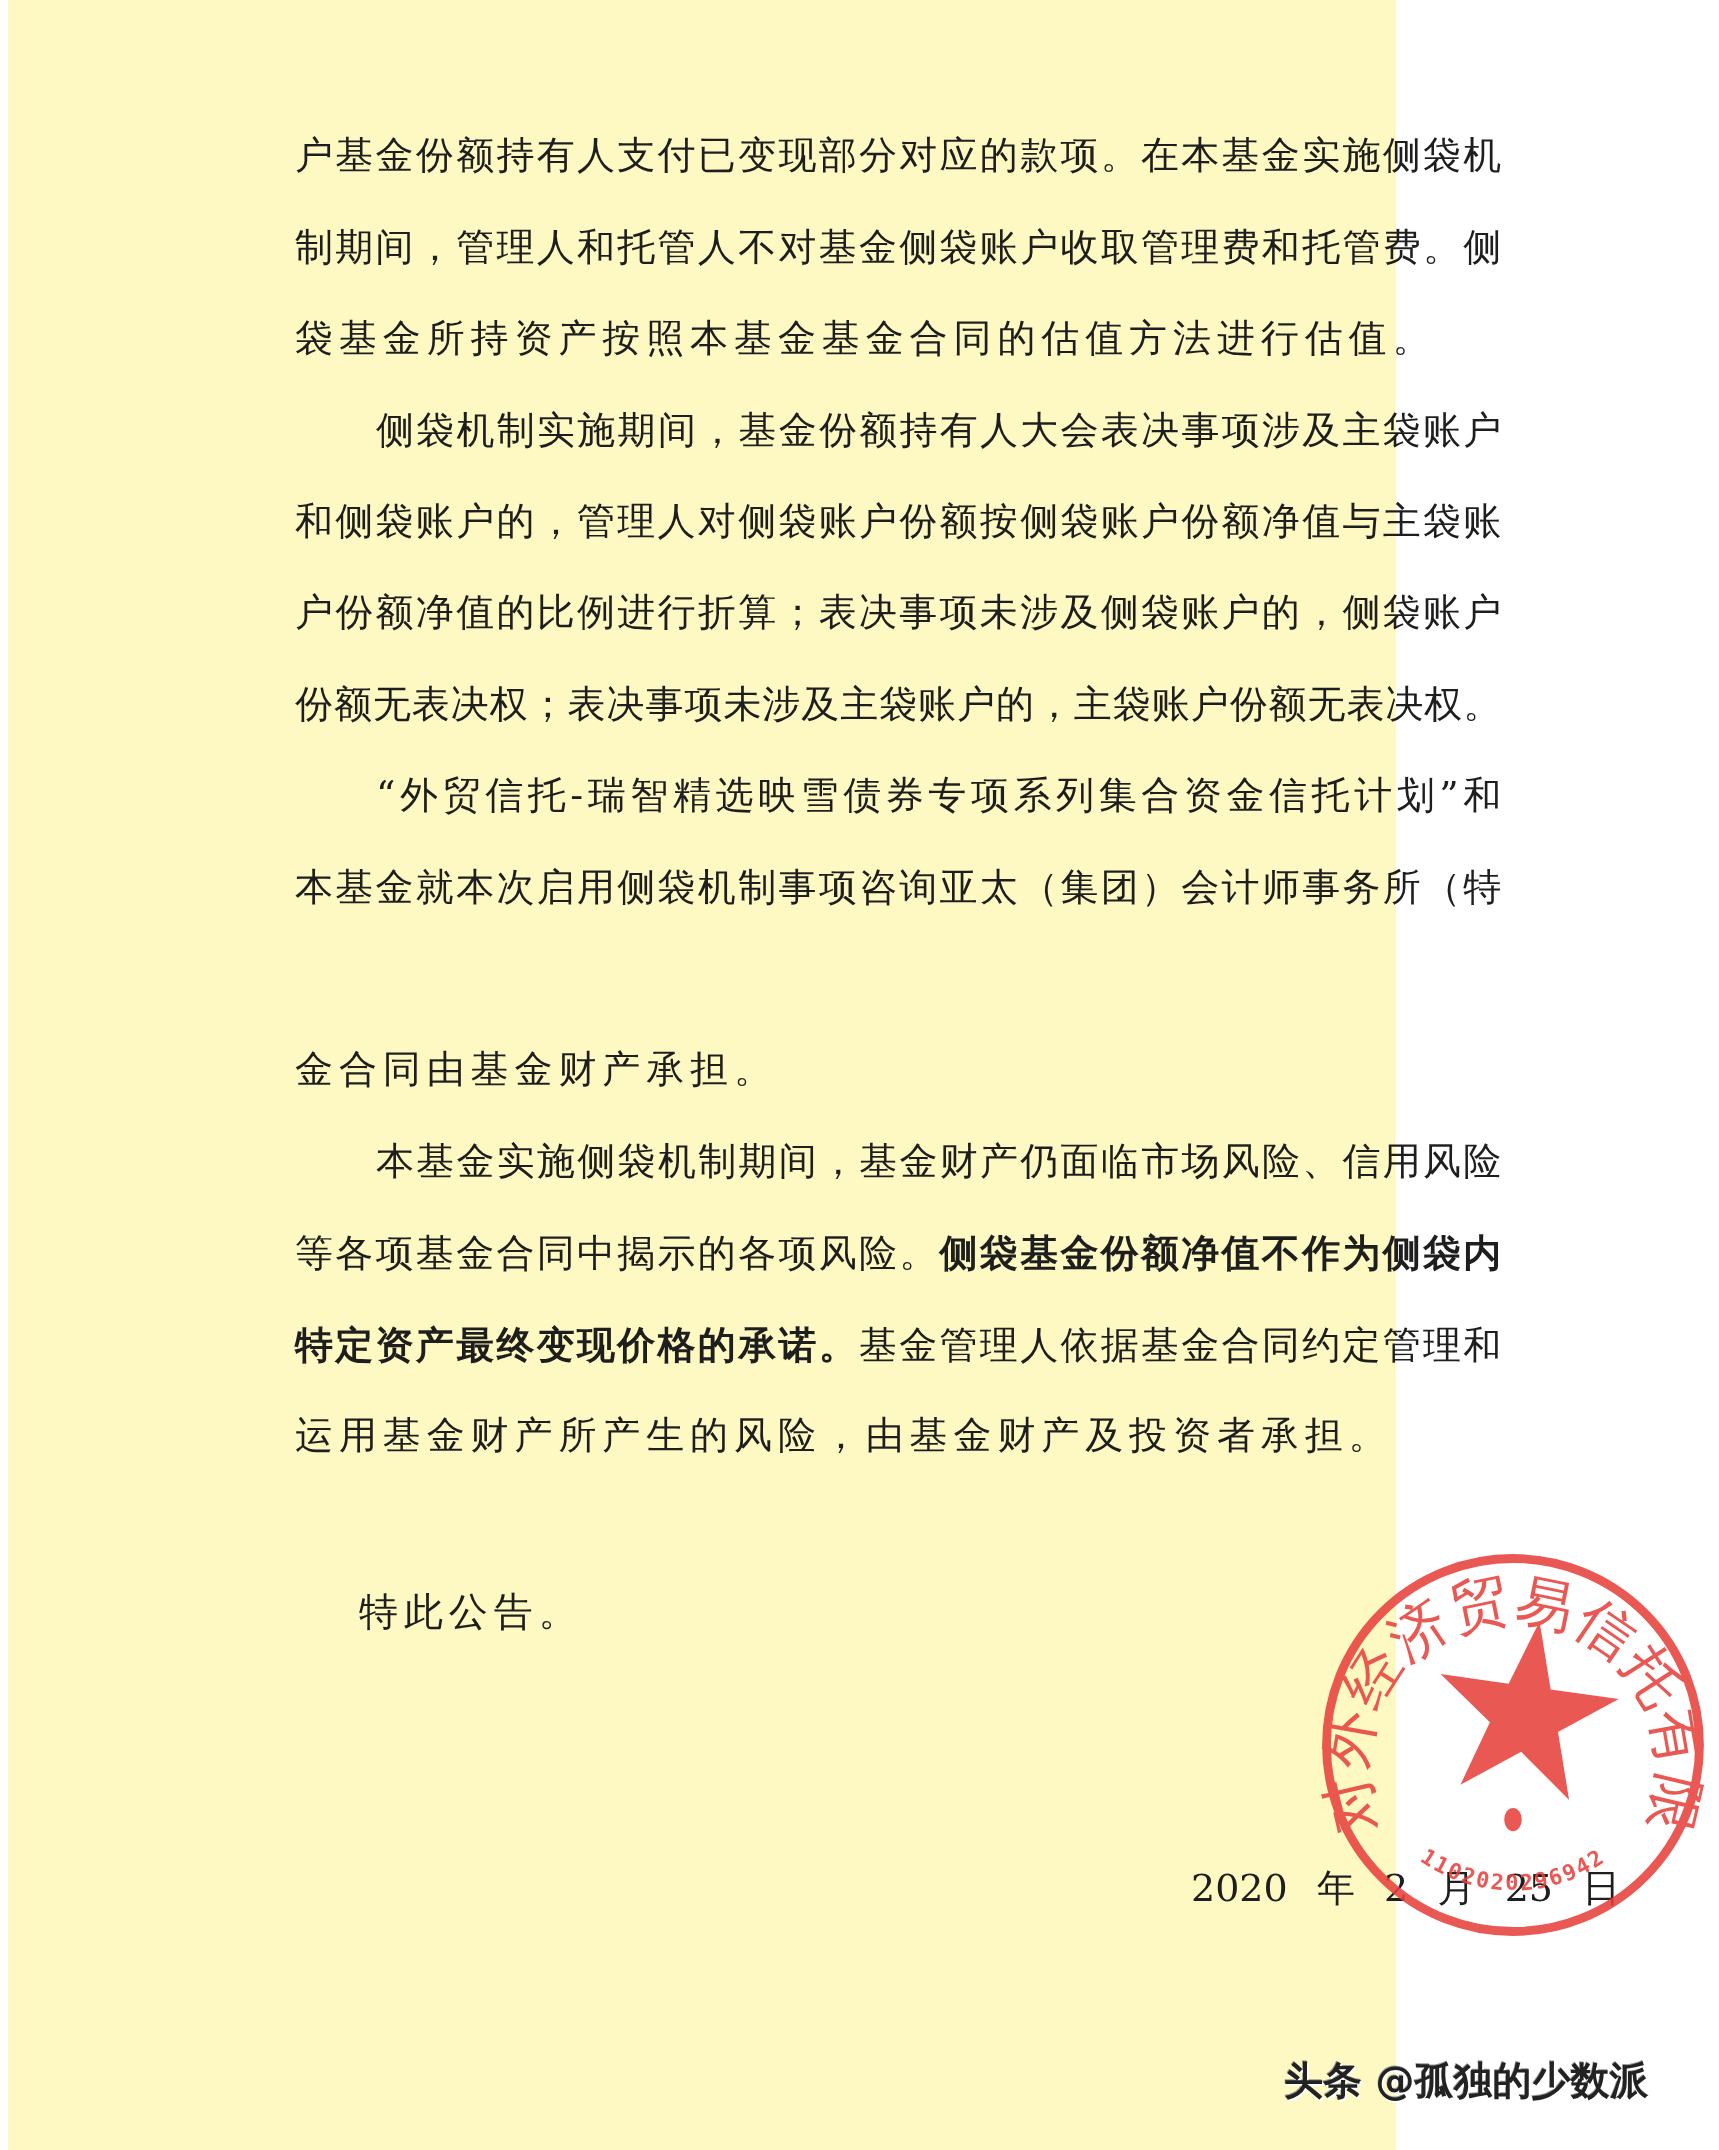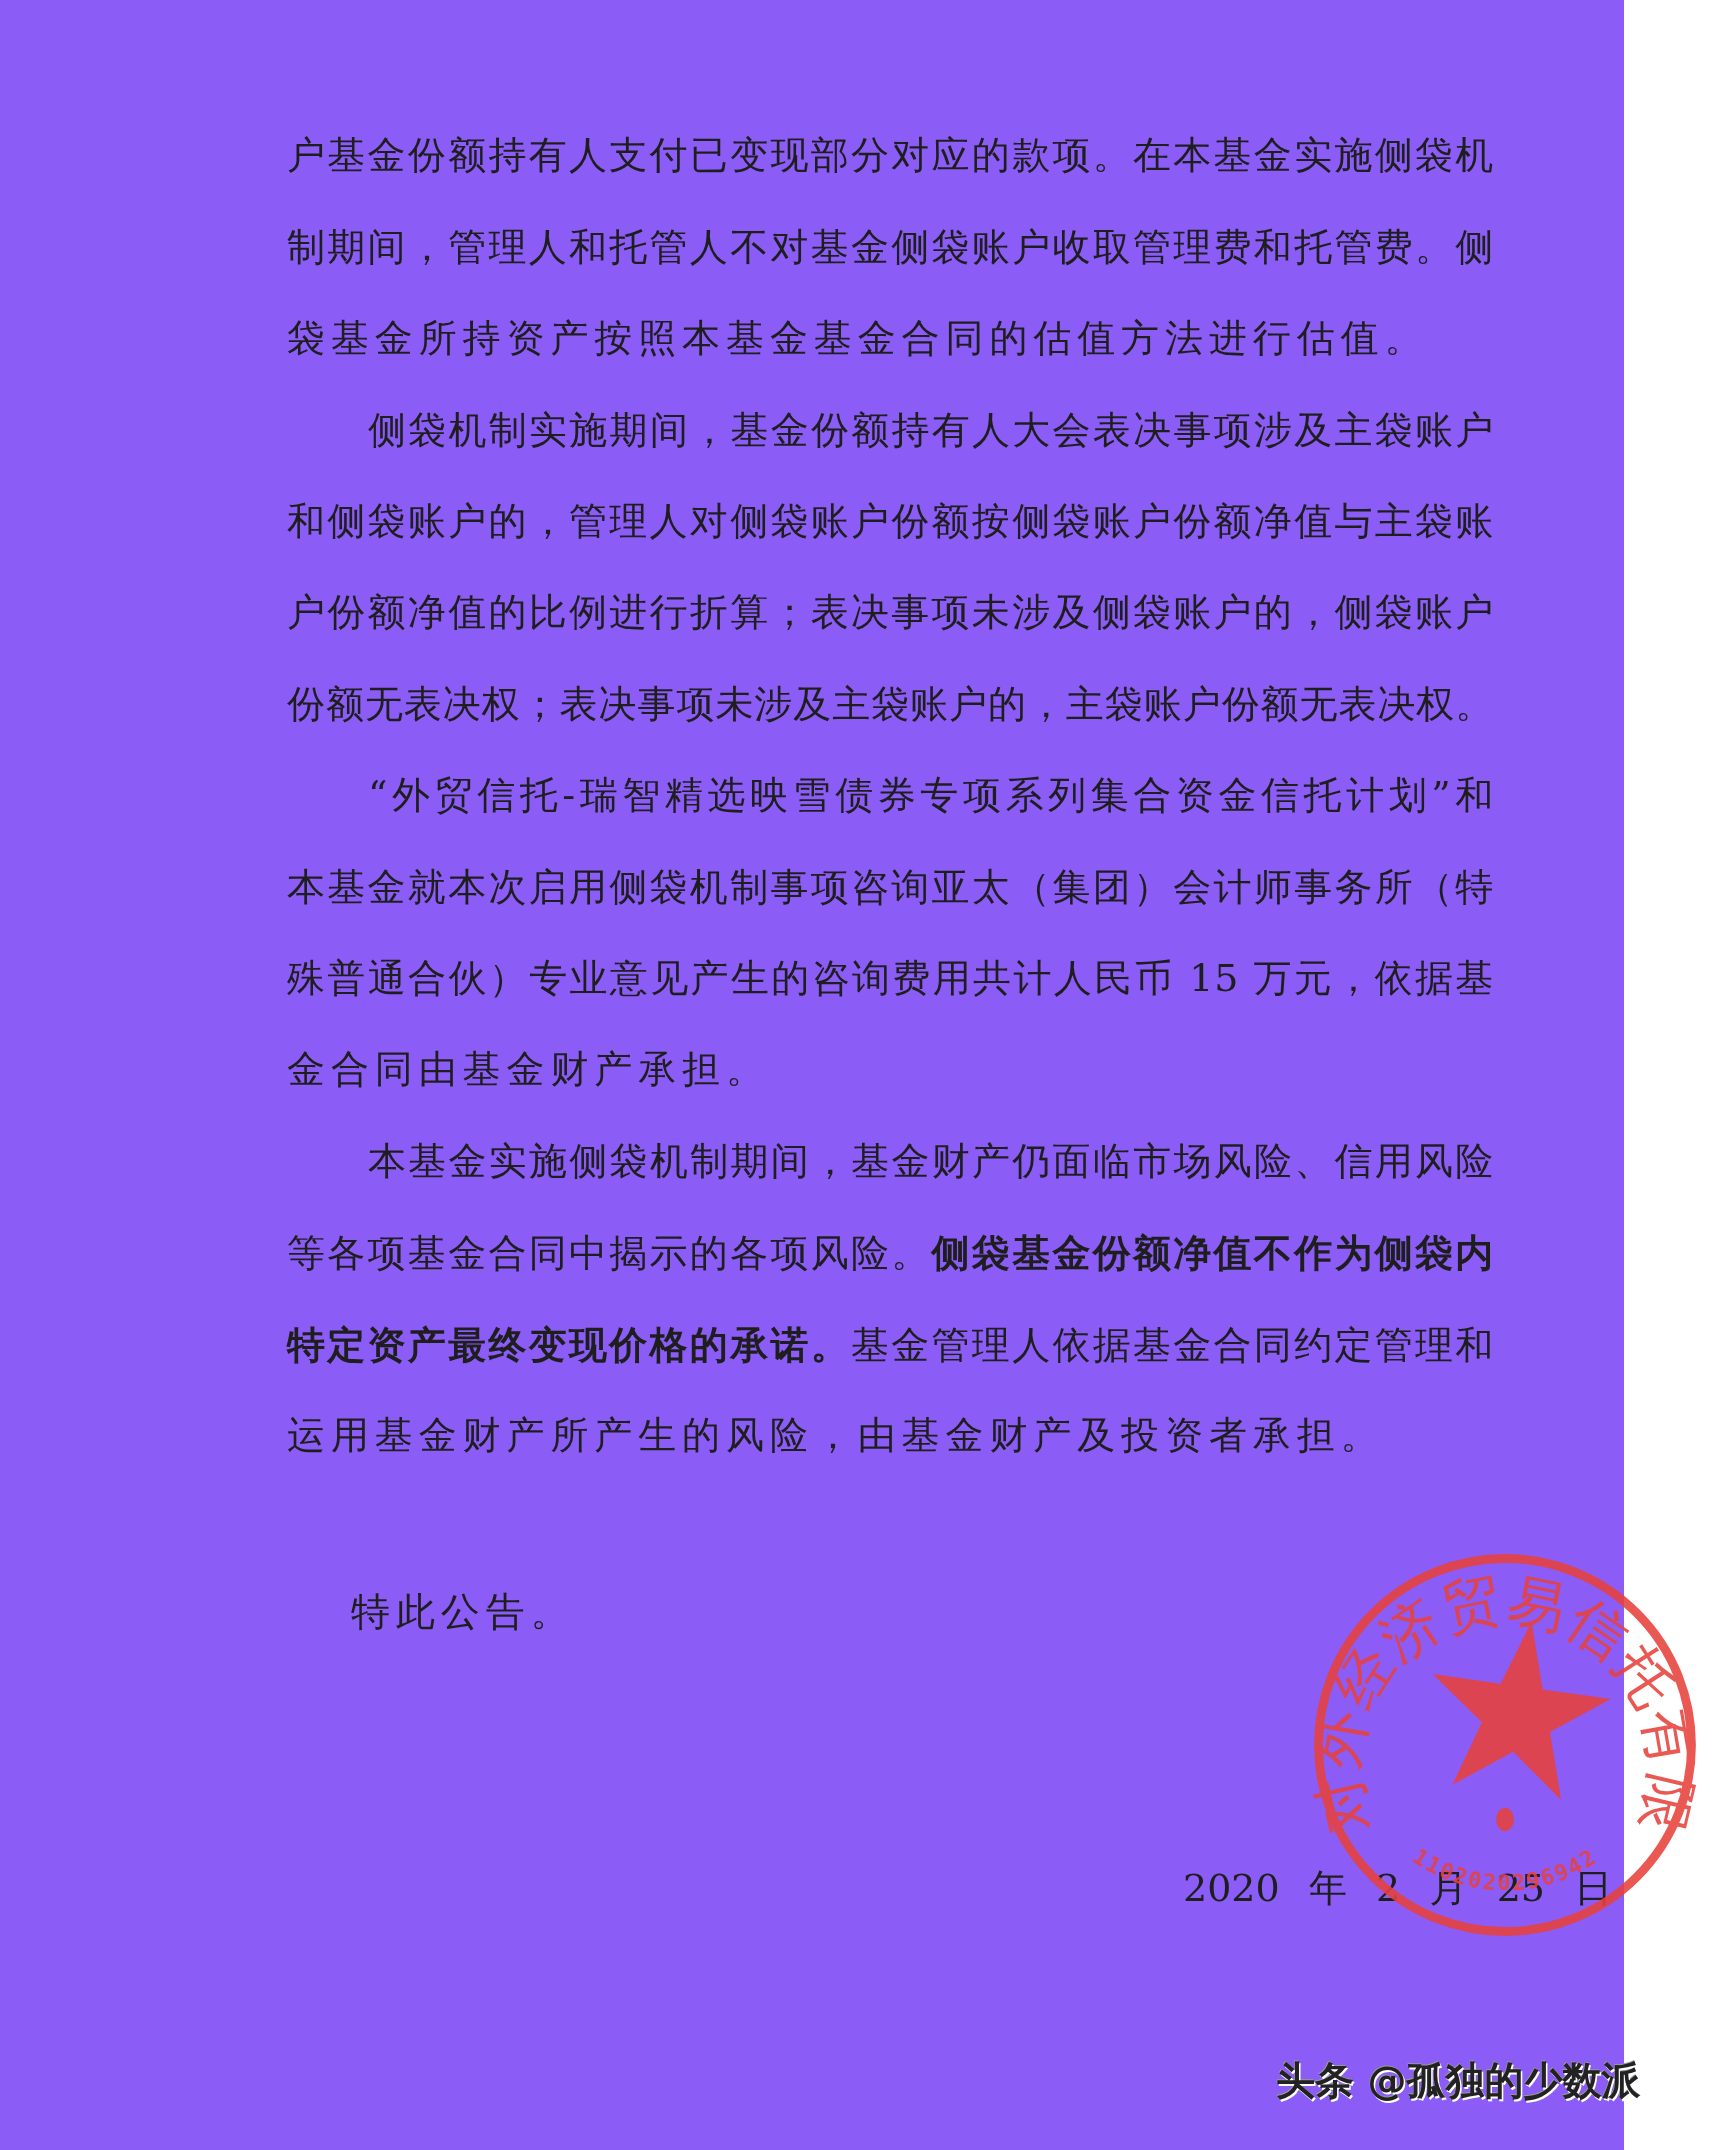--- a/index.html
+++ b/index.html
@@ -1,18 +1,18 @@
 <!DOCTYPE html>
 <html style="font-size:11.7px"><head>
 <meta charset="utf-8">
 <style>
   html, body { margin: 0; padding: 0; background: #ffffff; }
   body { width: 1720px; height: 2151px; position: relative; overflow: hidden;
          font-family: "DejaVu Serif", "Liberation Serif", serif; color: #1e1e1e; }
-  .page { position: absolute; left: 0; top: 0; width: 1624px; height: 2151px; background: #8b5cf6; }
+  .page { position: absolute; left: 8px; top: 0; width: 1388px; height: 2151px; background: #fef9c3; }
   .line { position: absolute; left: 287px; width: 1207px; height: 47px; font-size: 38px; line-height: 47px;
           white-space: nowrap; text-align: justify; text-align-last: justify; letter-spacing: 0.7px; }
   .line.last { text-align-last: left; letter-spacing: 5.9px; }
   .line.indent { left: 368px; width: 1126px; }
   .bold { font-weight: bold; }
   .closing { position: absolute; left: 351px; top: 1588px; font-size: 39px; line-height: 47px; letter-spacing: 5.9px; text-align: center; }
   .signature { position: absolute; left: 752px; top: 1768px; font-size: 37px; line-height: 47px; letter-spacing: 5.1px; white-space: nowrap; z-index: 1; }
   .date { position: absolute; left: 1164px; top: 1865px; font-size: 38px; line-height: 47px; white-space: nowrap; z-index: 1; }
   .date span { margin-right: 10.2px; margin-left: 19px; }
   .stamp { position: absolute; left: 1309px; top: 1549px; width: 392px; height: 392px; z-index: 2; opacity: 0.88; }
@@ -29,21 +29,20 @@
   <div class="line" style="top:224px">制期间，管理人和托管人不对基金侧袋账户收取管理费和托管费。侧</div>
   <div class="line last" style="top:315px">袋基金所持资产按照本基金基金合同的估值方法进行估值。</div>
 
   <div class="line indent" style="top:407px">侧袋机制实施期间，基金份额持有人大会表决事项涉及主袋账户</div>
   <div class="line" style="top:498px">和侧袋账户的，管理人对侧袋账户份额按侧袋账户份额净值与主袋账</div>
   <div class="line" style="top:589px">户份额净值的比例进行折算；表决事项未涉及侧袋账户的，侧袋账户</div>
   <div class="line" style="top:681px">份额无表决权；表决事项未涉及主袋账户的，主袋账户份额无表决权。</div>
 
   <div class="line indent" style="top:772px">“外贸信托-瑞智精选映雪债券专项系列集合资金信托计划”和</div>
   <div class="line" style="top:864px">本基金就本次启用侧袋机制事项咨询亚太（集团）会计师事务所（特</div>
-  <div class="line" style="top:955px">殊普通合伙）专业意见产生的咨询费用共计人民币 15 万元，依据基</div>
   <div class="line last" style="top:1046px">金合同由基金财产承担。</div>
 
   <div class="line indent" style="top:1138px">本基金实施侧袋机制期间，基金财产仍面临市场风险、信用风险</div>
   <div class="line" style="top:1229px">
     <span>等各项基金合同中揭示的各项风险。</span><span class="bold">侧袋基金份额净值不作为侧袋内</span>
   </div>
   <div class="line last" style="top:1412px">运用基金财产所产生的风险，由基金财产及投资者承担。</div>
   <div class="line" style="top:1321px">
     <span class="bold">特定资产最终变现价格的承诺。</span><span>基金管理人依据基金合同约定管理和</span>
   </div>

